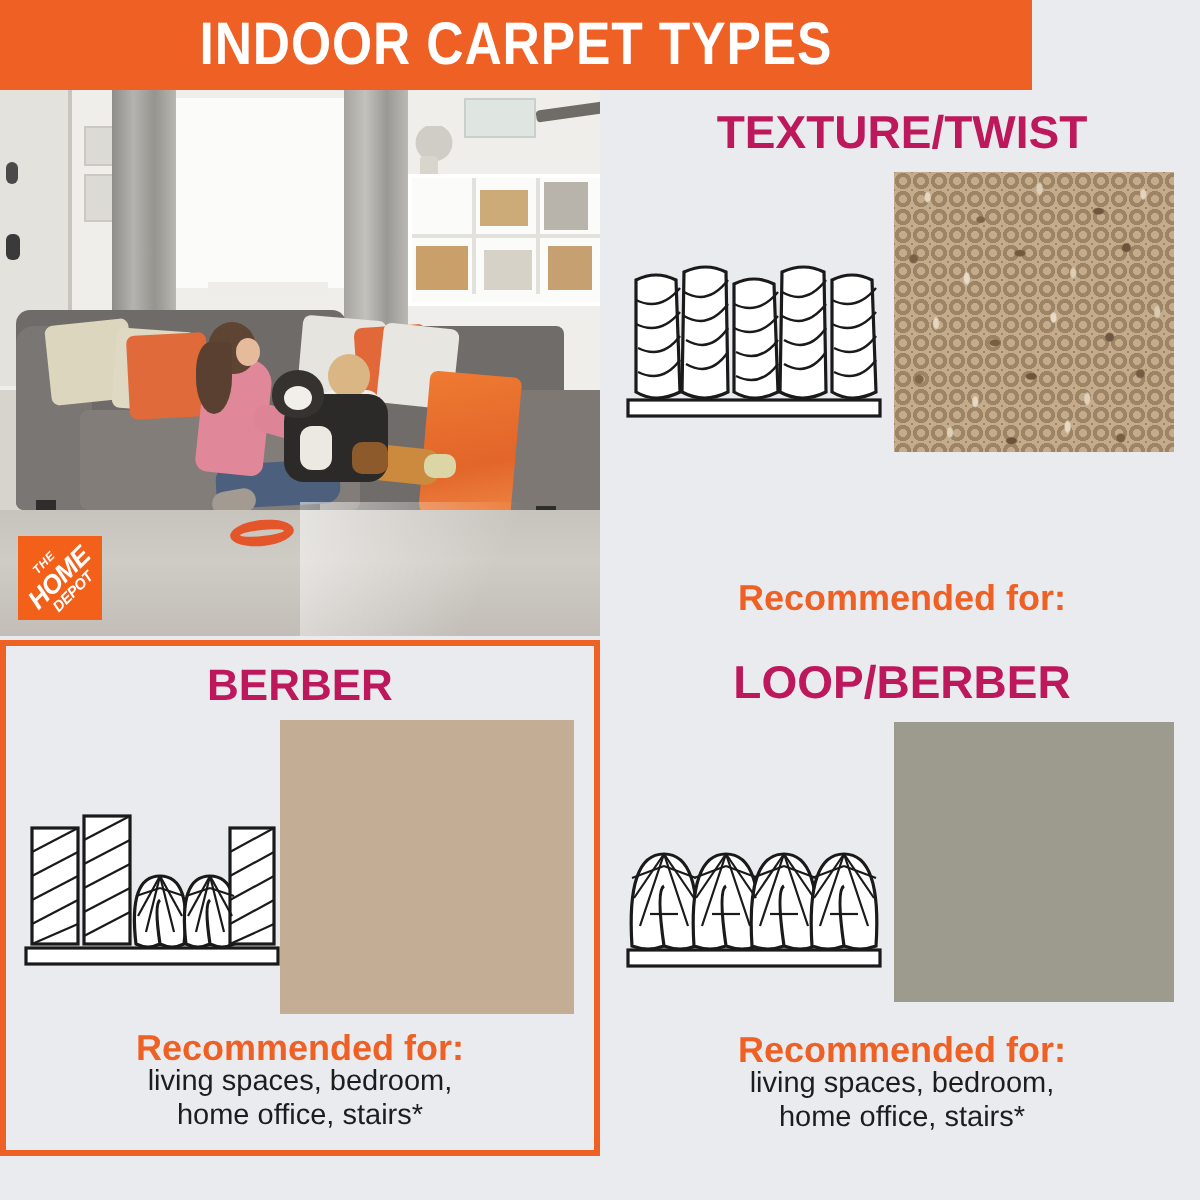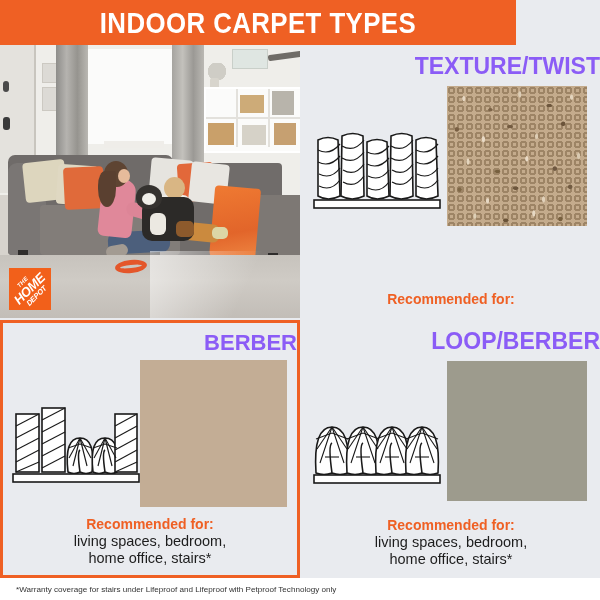--- a/index.html
+++ b/index.html
@@ -25,21 +25,21 @@
   
   .grid{position:absolute;left:0;top:45px;width:600px;height:533px;}
   .panel{position:absolute;background:#E9EBEF;overflow:hidden;}
   .p-tl{left:0;top:0;width:300px;height:273px;background:#cfd1d4;}
   .p-tr{left:302px;top:0;width:298px;height:273px;}
   .p-bl{left:0;top:275px;width:300px;height:258px;
         border:3px solid #EF6024;box-sizing:border-box;}
   .p-br{left:302px;top:275px;width:298px;height:258px;}
 
   .panel-title{
-    text-align:right;color:#8b5cf6;font-weight:bold;font-size:23px;
+    text-align:center;color:#be185d;font-weight:bold;font-size:23px;
     margin-top:8px;letter-spacing:0px;white-space:nowrap;
   }
   .p-bl .panel-title{font-size:22px;margin-top:7px;}
 
   
   .row{position:relative;width:100%;height:150px;}
   .diagram{position:absolute;left:10px;bottom:12px;width:130px;height:92px;}
   .p-bl .diagram{left:8px;bottom:14px;}
   .swatch{
     position:absolute;right:13px;top:6px;width:140px;height:140px;
@@ -116,21 +116,21 @@
       radial-gradient(ellipse 4px 5px at 40% 95%, #4d4b42 45%, transparent 66%),
       radial-gradient(ellipse 6px 4px at 61% 90%, #eeece4 45%, transparent 66%),
       radial-gradient(ellipse 4px 5px at 82% 94%, #51504a 45%, transparent 66%),
       repeating-radial-gradient(circle at 50% 50%, #aaa89a 0 2px, #7a7870 2px 5px);
     background-size:cover,cover,cover,cover,cover,cover,cover,cover,cover,cover,cover,cover,cover,cover,cover,cover,cover,cover,cover,cover,cover,cover,cover,cover,10px 10px;
   }
 
   
   .rec{position:absolute;left:0;right:0;bottom:10px;text-align:center;}
   .p-bl .rec{bottom:8px;}
-  .rec-label{color:#EF6024;font-weight:bold;font-size:14px;line-height:17px;}
+  .rec-label{color:#EF6024;font-weight:bold;font-size:18px;line-height:17px;}
   .rec-body{color:#1d1d1d;font-size:14.5px;line-height:17px;}
 
   
   .paw-badge{
     position:absolute;right:6px;bottom:46px;width:82px;height:82px;
     border-radius:50%;background:#F07A2B;
     display:flex;flex-direction:column;align-items:center;justify-content:center;
     box-shadow:0 0 0 1px rgba(255,255,255,.25);
   }
   .paw-icon{width:26px;height:24px;margin-bottom:2px;}
@@ -448,16 +448,13 @@
 
       </div>
       <div class="rec">
         <div class="rec-label">Recommended for:</div>
         <div class="rec-body">living spaces, bedroom,</div>
         <div class="rec-body">home office, stairs*</div>
       </div>
     </div>
   </div>
 
-  <div class="footer">
-    <div class="footnote">*Warranty coverage for stairs under Lifeproof and Lifeproof with Petproof Technology only</div>
-  </div>
 </div>
 
 </body></html>

